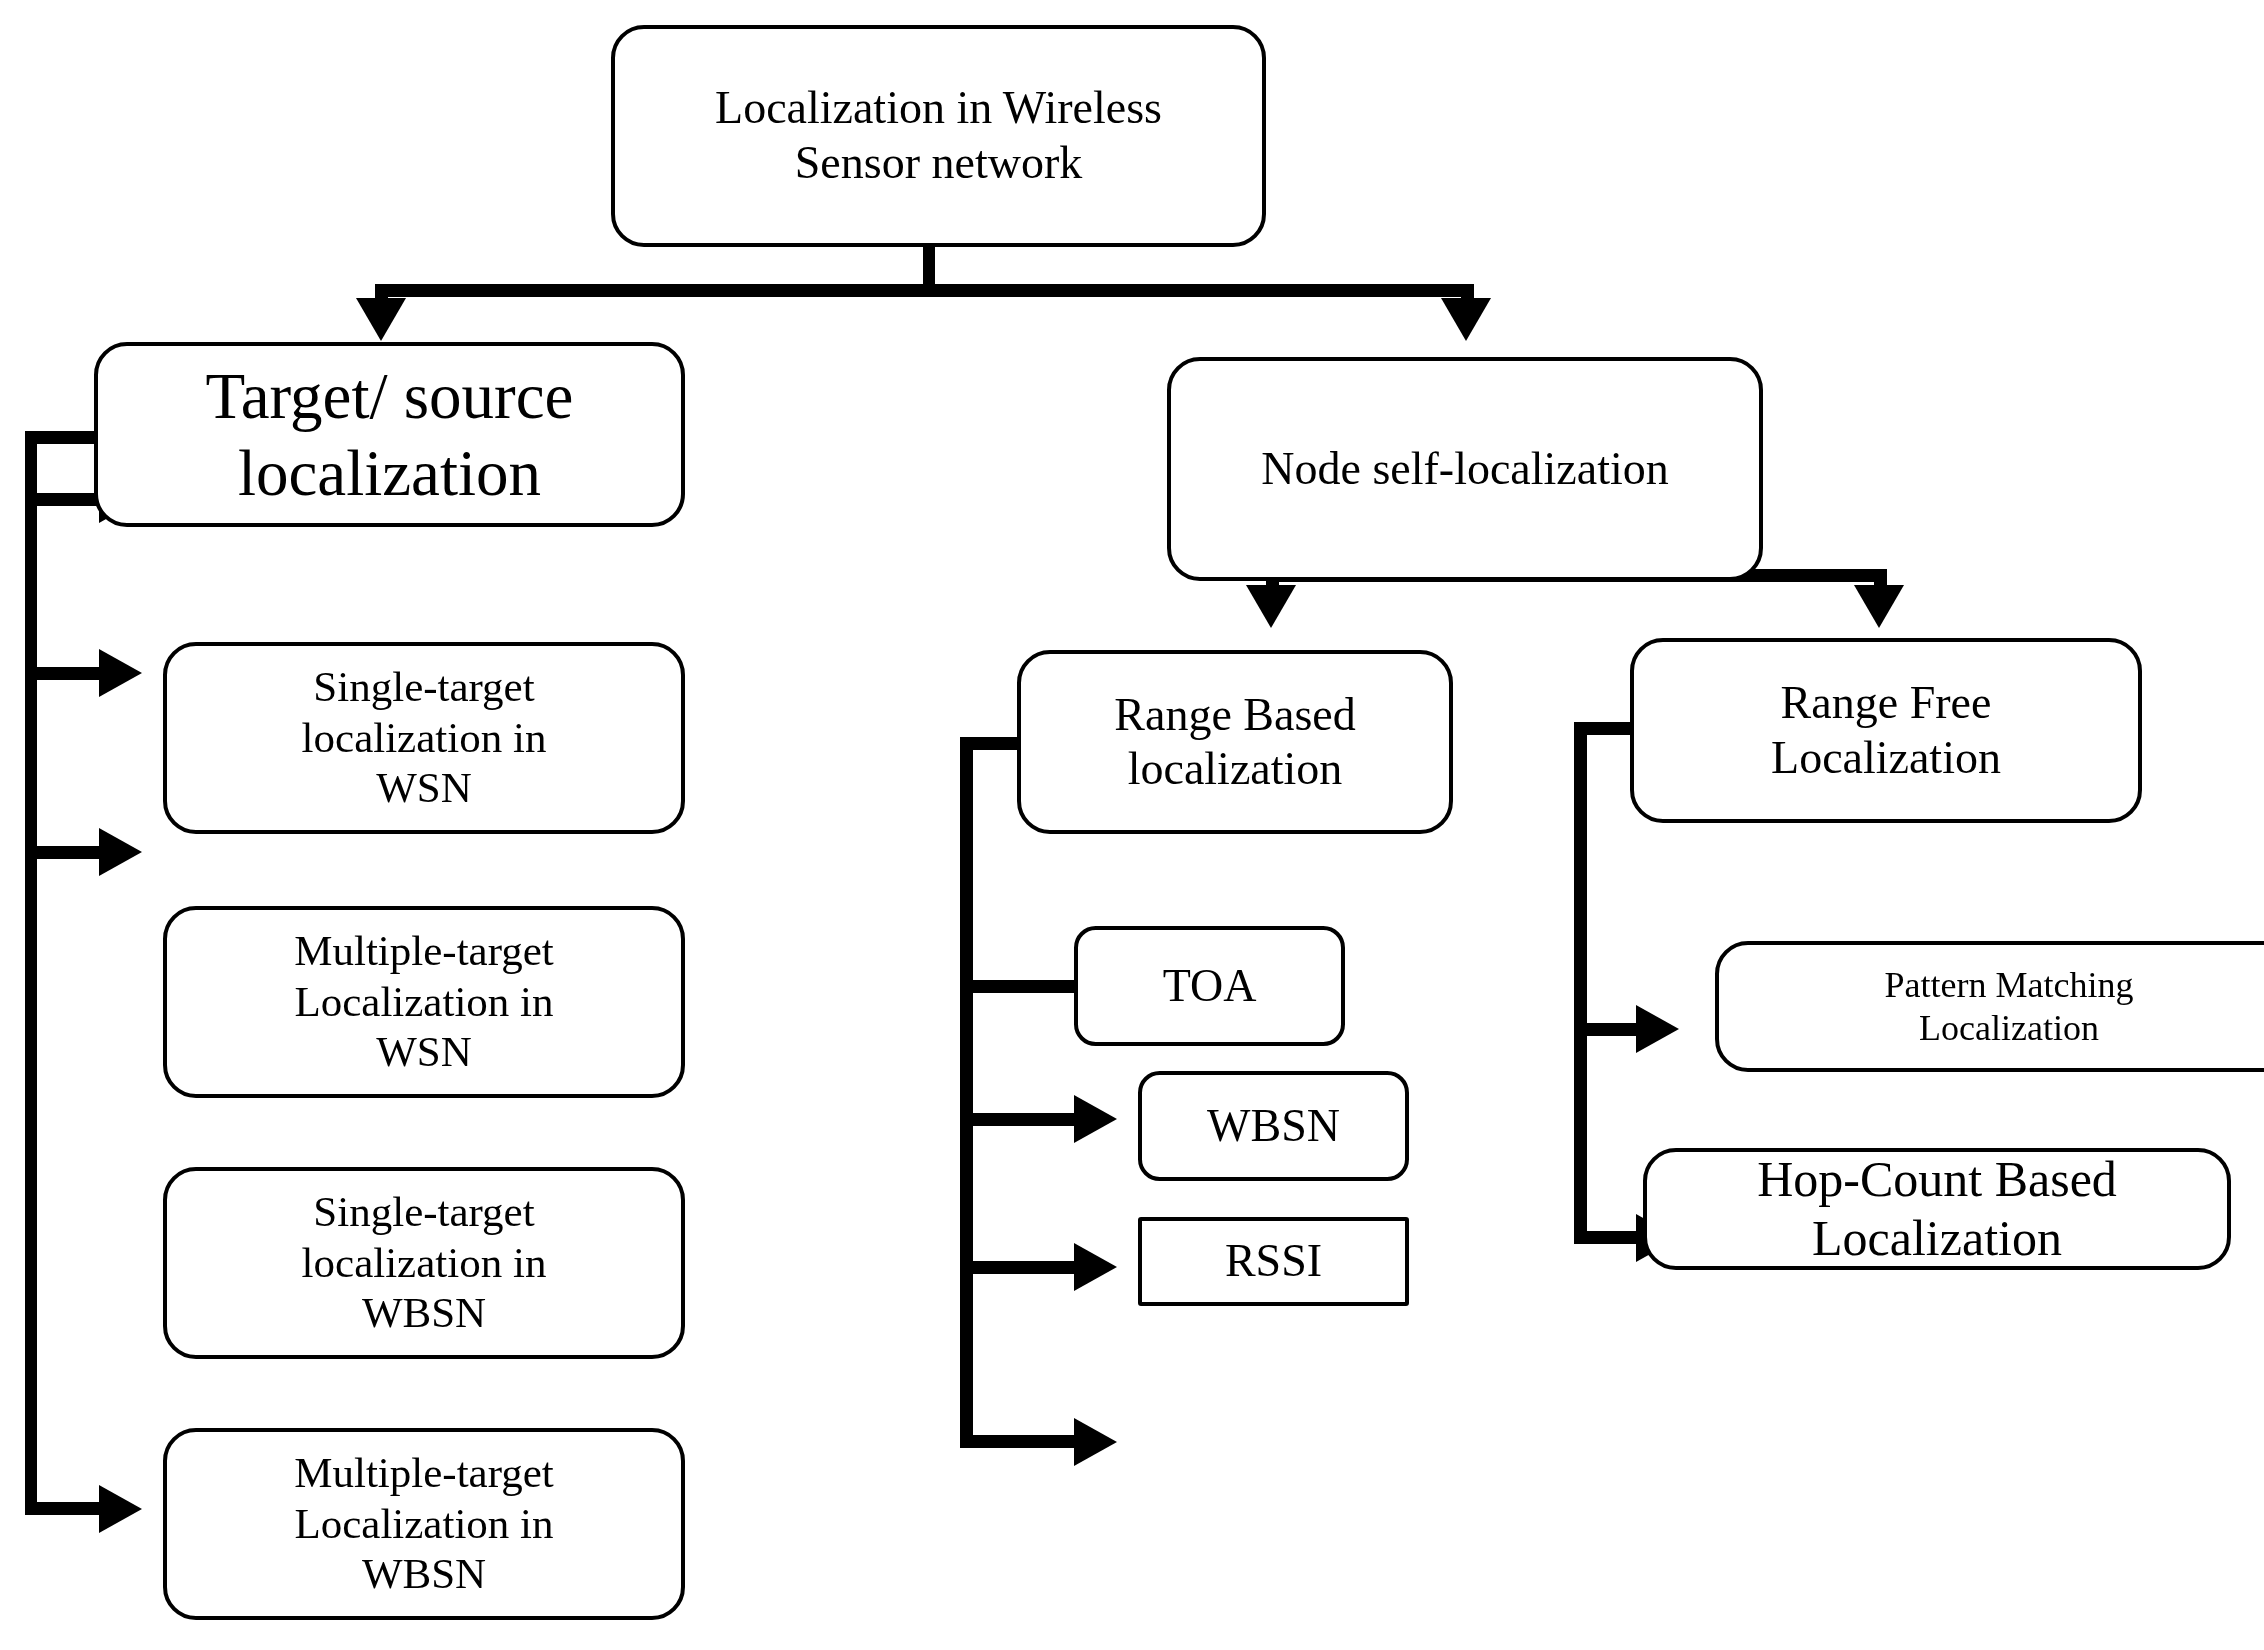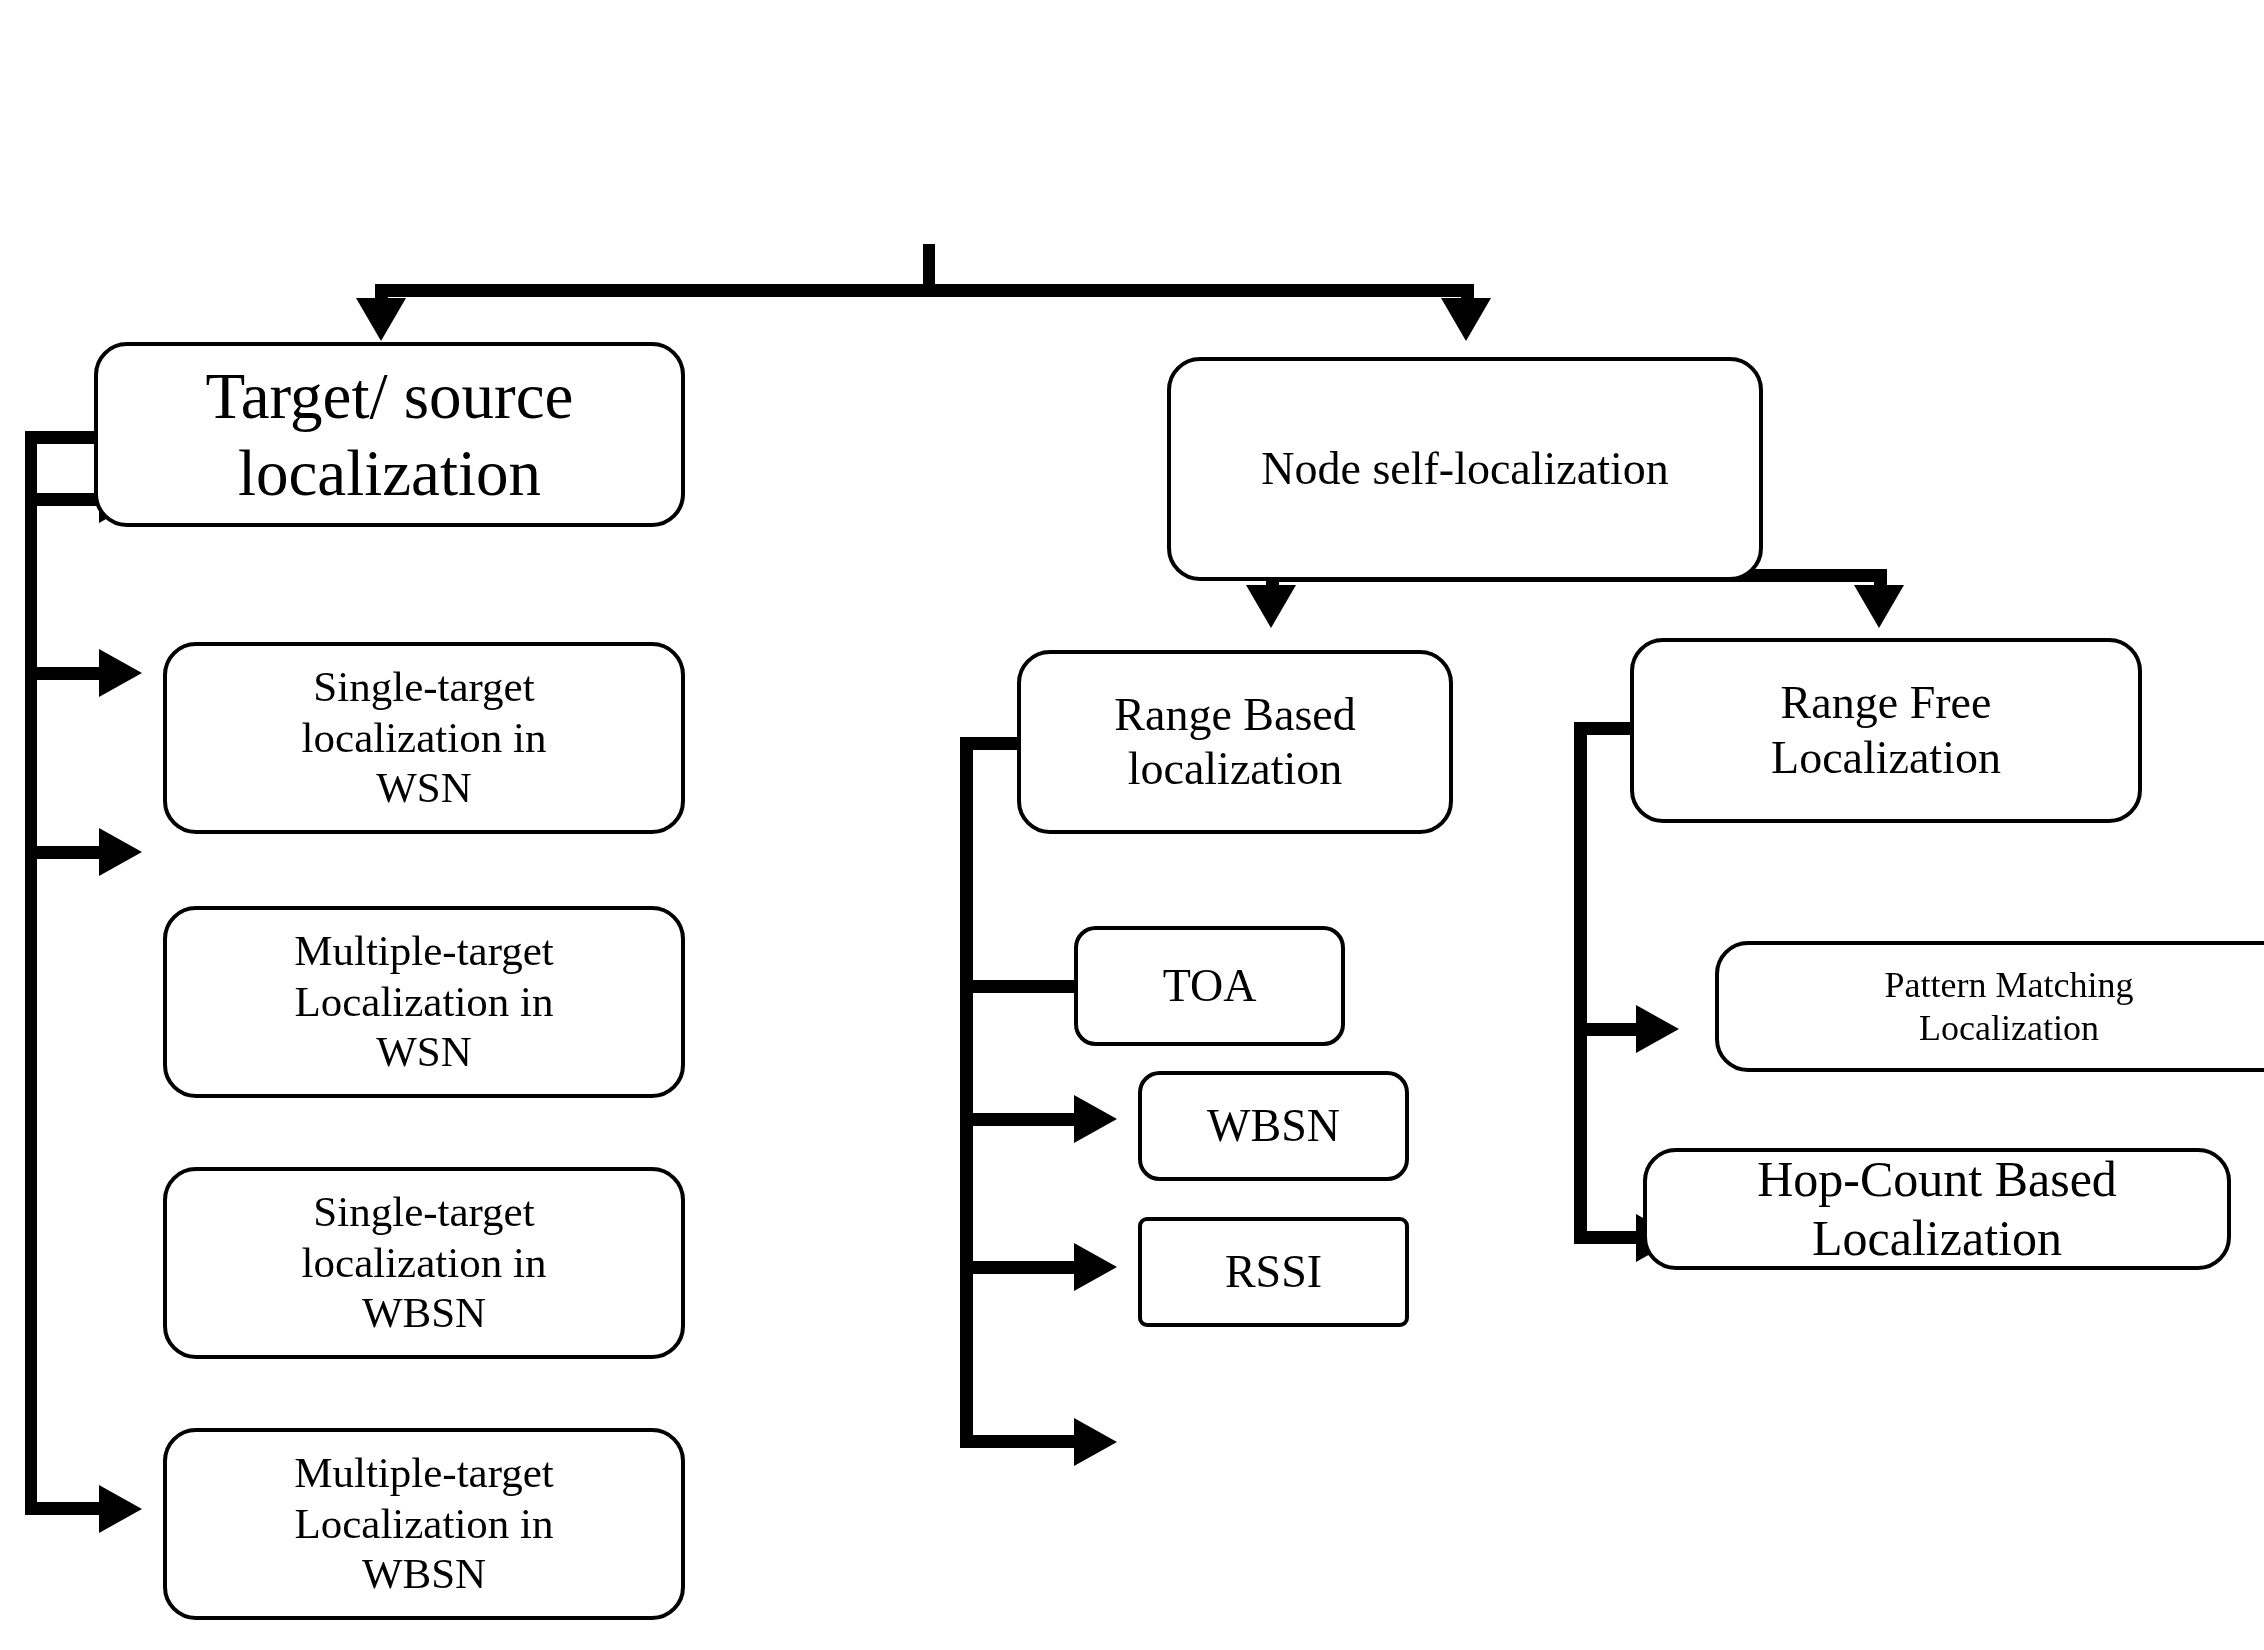--- a/index.html
+++ b/index.html
@@ -109,20 +109,24 @@
   <div class="seg" style="left:960px; top:1435px; width:120px; height:12.8px;"></div>
   <div class="arrow-right" style="left:1074px; top:1418px;"></div>
 
   <div class="seg" style="left:1574px; top:722px; width:63px; height:12.8px;"></div>
   <div class="seg" style="left:1574px; top:722px; width:12.8px; height:522px;"></div>
   <div class="seg" style="left:1574px; top:1023px; width:69px; height:12.8px;"></div>
   <div class="arrow-right" style="left:1636px; top:1005px;"></div>
   <div class="seg" style="left:1574px; top:1231px; width:69px; height:12.8px;"></div>
   <div class="arrow-right" style="left:1636px; top:1214px;"></div>
 
+  <div class="node" style="left:611px; top:24.6px; width:655px; height:222px; font-size:46px;">
+    <span class="txt">Localization in Wireless
+Sensor network</span>
+  </div>
 
   <div class="node" style="left:94px; top:342px; width:591px; height:185px; font-size:65px;">
     <span class="txt">Target/ source
 localization</span>
   </div>
 
   <div class="node" style="left:1167px; top:357px; width:596px; height:224px; font-size:46px;">
     <span class="txt">Node self-localization</span>
   </div>
 
@@ -161,21 +165,21 @@
   </div>
 
   <div class="node" style="left:1074px; top:926px; width:271px; height:120px; font-size:46px; border-radius:21.7px;">
     <span class="txt">TOA</span>
   </div>
 
   <div class="node" style="left:1138px; top:1071px; width:271px; height:110px; font-size:46px; border-radius:21.7px;">
     <span class="txt">WBSN</span>
   </div>
 
-  <div class="node" style="left:1138px; top:1217px; width:271px; height:110px; font-size:46px; border-radius:9px;">
+  <div class="node" style="left:1138px; top:1217px; width:271px; height:89px; font-size:46px; border-radius:3px;">
     <span class="txt">RSSI</span>
   </div>
 
 
   <div class="node" style="left:1715px; top:941px; width:588px; height:131px; font-size:36px;">
     <span class="txt">Pattern Matching
 Localization</span>
   </div>
 
   <div class="node" style="left:1643px; top:1148px; width:588px; height:122px; font-size:50px;">

